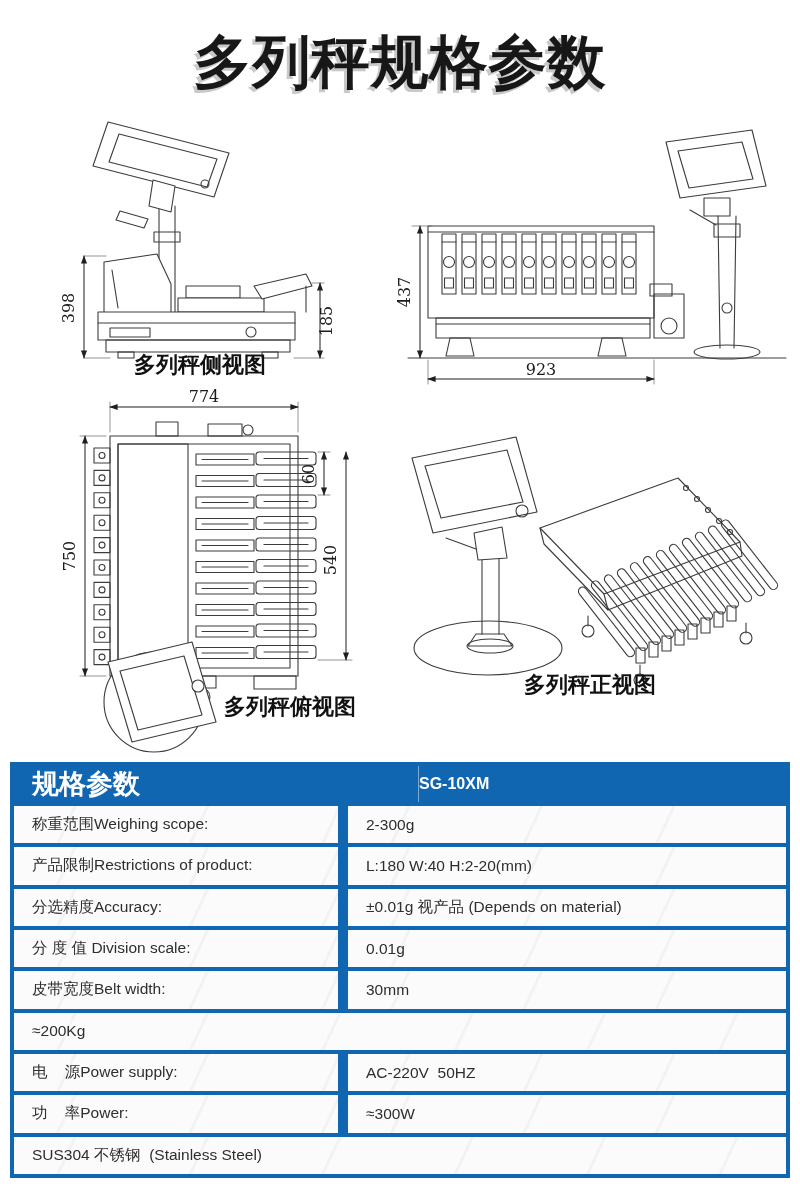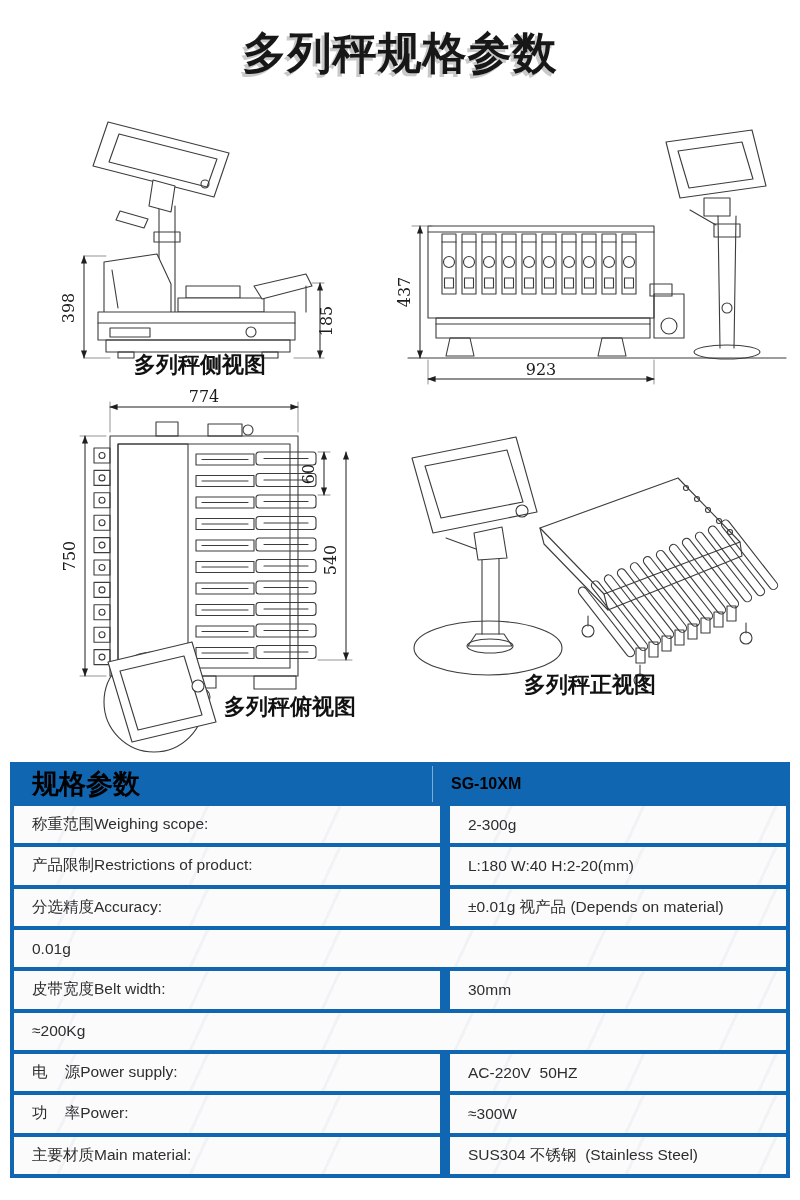--- a/index.html
+++ b/index.html
@@ -1,45 +1,45 @@
 <!DOCTYPE html>
 <html><head>
 <meta charset="utf-8">
 <style>
   html,body{margin:0;padding:0;}
   body{width:800px;height:1200px;background:#ffffff;position:relative;overflow:hidden;
        font-family:"Liberation Sans","DejaVu Sans",sans-serif;}
   .page{position:absolute;inset:0;}
   .title{position:absolute;left:0;top:24px;width:800px;text-align:center;margin:0;
-         font-size:44px;font-weight:900;letter-spacing:1px;color:#171717;
+         font-size:58px;font-weight:900;letter-spacing:1px;color:#171717;
          text-shadow:-3px 3px 0 #c9c9c9;font-family:Liberation Mono, monospace;}
   .caption{position:absolute;width:220px;text-align:center;font-size:22px;font-weight:bold;
            color:#111;font-family:"DejaVu Sans","Liberation Sans",sans-serif;}
   svg.drawing{position:absolute;overflow:visible;}
   svg.drawing *{stroke:#3c3c3c;fill:none;stroke-width:1.1;stroke-linejoin:round;stroke-linecap:round;}
   svg.drawing .fillw{fill:#ffffff;}
   svg.drawing .dim{stroke:#1f1f1f;stroke-width:1;}
   svg.drawing .ext{stroke:#666;stroke-width:.7;}
   svg.drawing text{stroke:none;fill:#1b1b1b;font-size:16px;
        font-family:"DejaVu Serif","Liberation Serif",serif;}
   #dimarrow path{stroke:none;fill:#1f1f1f;}
   
   .spec-table{position:absolute;left:10px;top:762px;width:780px;height:416px;box-sizing:border-box;
       background:#1166b2;display:flex;flex-direction:column;gap:4px;padding:4px;}
-  .t-header{display:flex;gap:24px;flex:0 0 36px;color:#000000;align-items:stretch;}
+  .t-header{display:flex;gap:10px;flex:0 0 36px;color:#ffffff;align-items:stretch;}
   .h-left{width:394px;box-sizing:border-box;display:flex;align-items:center;padding-left:18px;
       font-size:27px;font-weight:bold;font-family:"DejaVu Sans","Liberation Sans",sans-serif;}
-  .h-right{flex:1;display:flex;align-items:center;padding-left:18px;font-size:16px;font-weight:bold;
+  .h-right{flex:1;display:flex;align-items:center;padding-left:0;font-size:16px;font-weight:bold;
       border-left:1px solid rgba(255,255,255,.45);}
   .t-row{display:flex;gap:10px;flex:1 1 0;}
   .c-label,.c-value{background:#fbfbfc;display:flex;align-items:center;padding-left:18px;
       font-size:15.5px;color:#2e2e2e;white-space:pre-wrap;box-sizing:border-box;
       background-image:repeating-linear-gradient(115deg,rgba(120,145,170,0) 0px,rgba(120,145,170,0) 54px,
         rgba(120,145,170,.08) 54px,rgba(120,145,170,.08) 57px,rgba(120,145,170,0) 57px,rgba(120,145,170,0) 120px);}
-  .c-label{width:426px;}
+  .c-label{width:324px;}
   .c-value{flex:1;}
 </style>
 </head>
 <body>
 
 <div class="page">
 
   <h1 class="title">多列秤规格参数</h1>
 
   <svg width="0" height="0" style="position:absolute">
@@ -309,36 +309,36 @@
     </div>
     <div class="t-row">
       <div class="c-label">产品限制Restrictions of product:</div>
       <div class="c-value">L:180 W:40 H:2-20(mm)</div>
     </div>
     <div class="t-row">
       <div class="c-label">分选精度Accuracy:</div>
       <div class="c-value">±0.01g 视产品 (Depends on material)</div>
     </div>
     <div class="t-row">
+      <div class="c-label">分 度 值 Division scale:</div>
       <div class="c-value">0.01g</div>
     </div>
     <div class="t-row">
       <div class="c-label">皮带宽度Belt width:</div>
       <div class="c-value">30mm</div>
     </div>
     <div class="t-row">
       <div class="c-value">≈200Kg</div>
     </div>
     <div class="t-row">
       <div class="c-label">电    源Power supply:</div>
       <div class="c-value">AC-220V  50HZ</div>
     </div>
     <div class="t-row">
       <div class="c-label">功    率Power:</div>
       <div class="c-value">≈300W</div>
     </div>
     <div class="t-row">
-      <div class="c-label">主要材质Main material:</div>
       <div class="c-value">SUS304 不锈钢  (Stainless Steel)</div>
     </div>
   </div>
 
 </div>
 
 </body></html>

